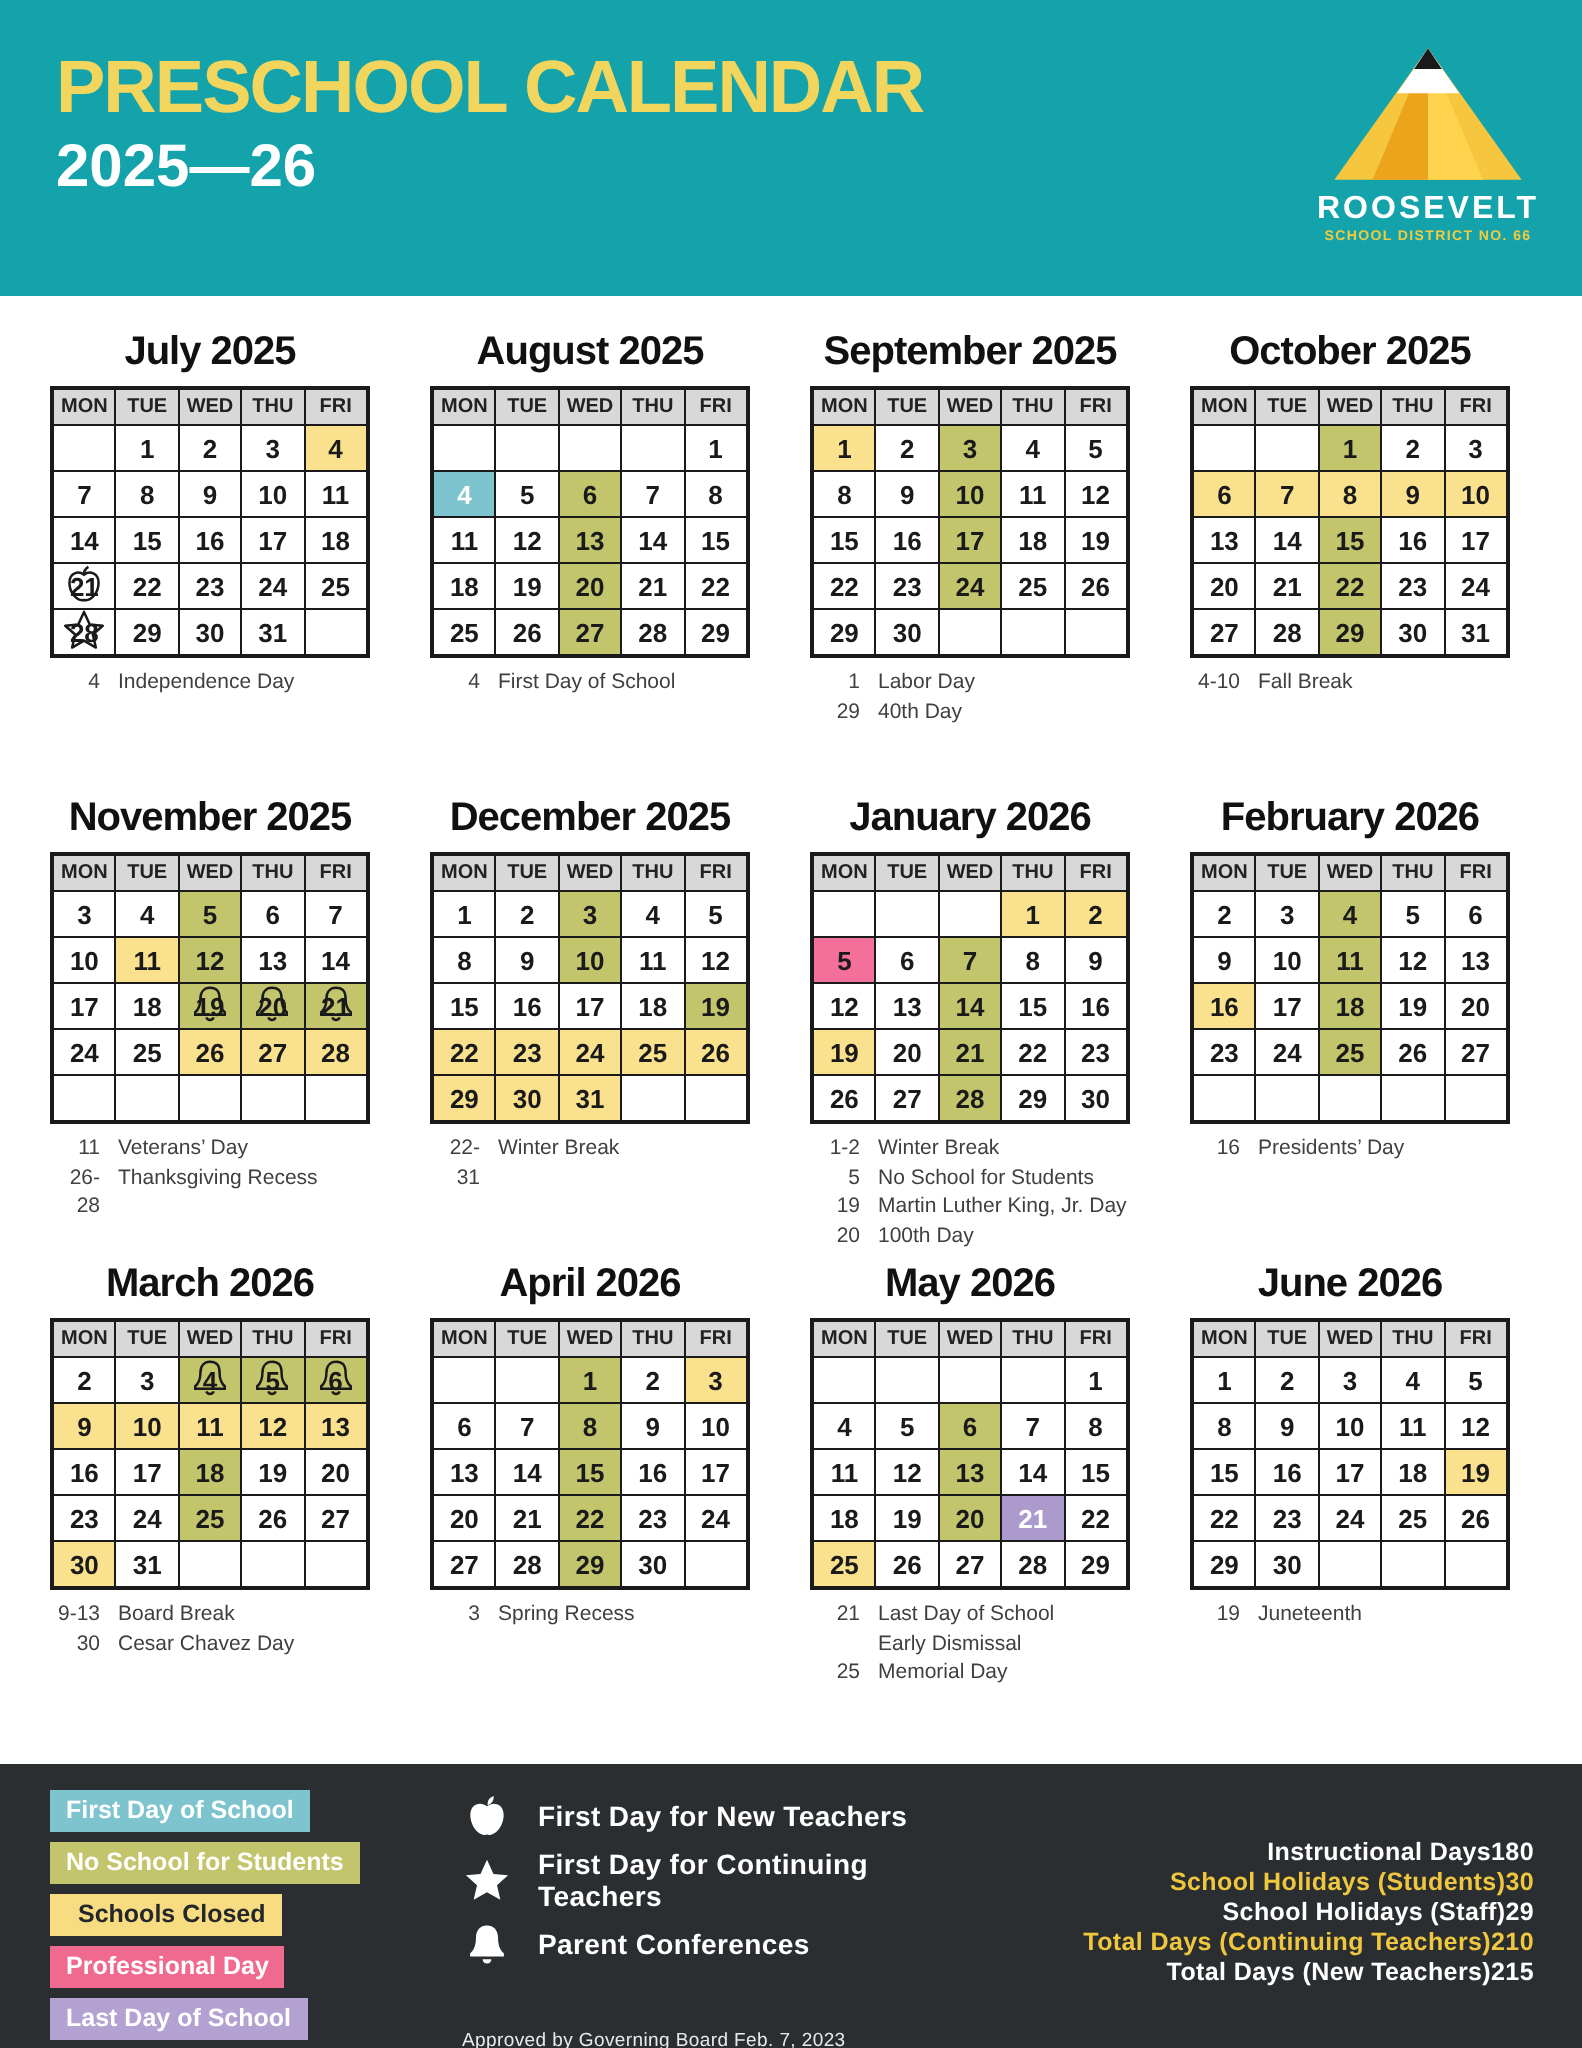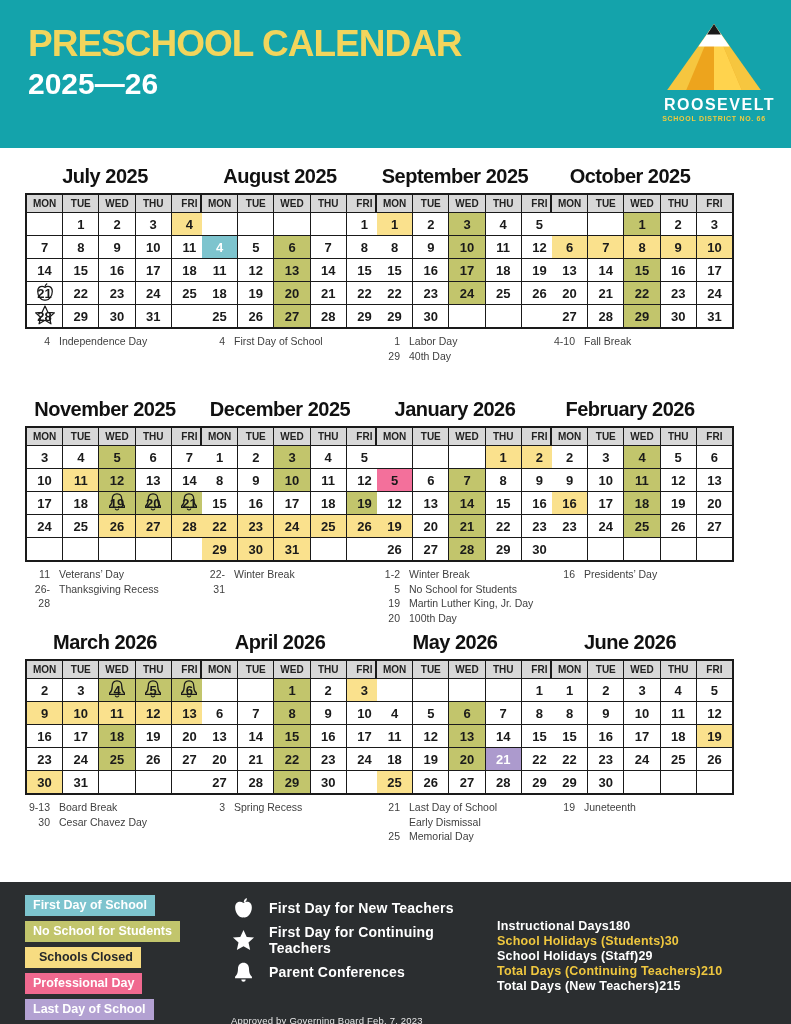--- a/index.html
+++ b/index.html
@@ -5,27 +5,27 @@
   * { margin:0; padding:0; box-sizing:border-box; }
   html,body { width:791px; }
   body { height:1024px; background:#fff; font-family:"Liberation Sans",sans-serif; position:relative; overflow:hidden; }
 
   
   .header { height:148px; background:#14A3AB; position:relative; padding:25px 0 3px 28px; }
   .title1 { color:#F2D55C; font-size:37px; font-weight:bold; letter-spacing:-1px; line-height:1.05; }
   .title2 { color:#ffffff; font-size:30px; font-weight:bold; margin-top:3px; }
   .logo { position:absolute; right:16px; top:20px; width:122px; text-align:center; }
   .logo svg { display:block; margin:0 auto; }
-  .logo-name { color:#fff; font-weight:bold; font-size:16px; letter-spacing:1.5px; margin-top:2px;text-align:right; }
+  .logo-name { color:#fff; font-weight:bold; font-size:16px; letter-spacing:1.5px; margin-top:2px; }
   .logo-sub { color:#F2CB3D; font-size:7px; font-weight:bold; letter-spacing:0.7px; margin-top:1px; }
 
   
-  .months { display:grid; grid-template-columns:repeat(4,160px); column-gap:15px; grid-auto-rows:233px; margin:17px 0 0 25px; }
+  .months { display:grid; grid-template-columns:repeat(4,160px); column-gap:30px; grid-auto-rows:233px; margin:17px 0 0 25px; }
   .month-title { text-align:center; font-size:20px; font-weight:bold; color:#111; letter-spacing:-0.5px; margin-bottom:5px; }
-  .cal { width:184px; border:2px solid #1a1a1a; background:#1a1a1a; display:grid; grid-template-columns:repeat(5,1fr); grid-template-rows:17px repeat(5,22px); gap:1px; }
+  .cal { width:160px; border:2px solid #1a1a1a; background:#1a1a1a; display:grid; grid-template-columns:repeat(5,1fr); grid-template-rows:17px repeat(5,22px); gap:1px; }
   .dow { background:#D8D8D8; display:flex; align-items:center; justify-content:center; font-size:10px; font-weight:bold; color:#222; }
   .cell { background:#fff; position:relative; display:flex; align-items:center; justify-content:center; font-size:13px; font-weight:bold; color:#1a1a1a; }
   .bg-yellow { background:#FAE18D; }
   .bg-green  { background:#C2C56C; }
   .bg-teal   { background:#7DC4CE; color:#fff; }
   .bg-pink   { background:#F3709B; }
   .bg-purple { background:#AC9ACD; color:#fff; }
   .cell-icon { position:absolute; width:23px; height:23px; left:50%; top:50%; transform:translate(-50%,-52%); }
   .num { position:relative; z-index:1; }
 
@@ -44,21 +44,21 @@
   .sw-pink   { background:#F0698F; }
   .sw-purple { background:#B3A1D2; }
 
   .iconcol { width:262px; margin-left:16px; padding-top:0; }
   .iconrow { display:flex; align-items:center; height:26px; margin-bottom:6px; }
   .iconrow svg { width:25px; height:25px; margin-right:13px; flex:none; }
   .iconrow .lbl { color:#fff; font-weight:bold; font-size:14px; letter-spacing:0.2px; }
   .approved { color:#E9E9E9; font-size:9.5px; margin-top:30px; letter-spacing:0.2px; }
 
   .stats { flex:1; padding-top:24px; margin-left:4px; }
-  .stat { display:flex; justify-content:flex-start; color:#fff; font-weight:bold; font-size:12.5px; line-height:15px; letter-spacing:0.2px; }
+  .stat { display:flex; justify-content:flex-end; color:#fff; font-weight:bold; font-size:12.5px; line-height:15px; letter-spacing:0.2px; }
   .stat.hl { color:#EFC73F; }
 </style>
 </head>
 <body>
 
 <div class="header">
   <div class="title1">PRESCHOOL CALENDAR</div>
   <div class="title2">2025—26</div>
   <div class="logo">
     <svg width="104" height="74" viewBox="0 0 120 84">

